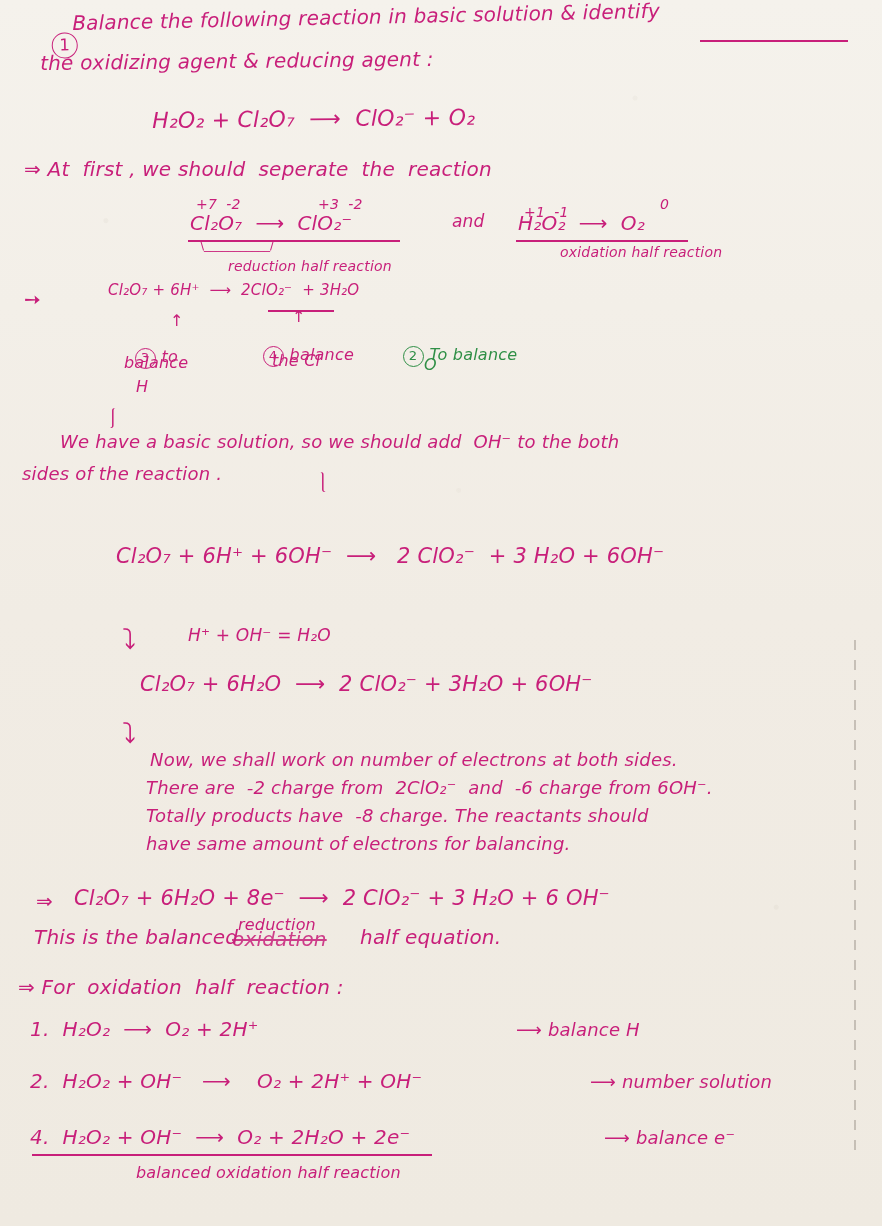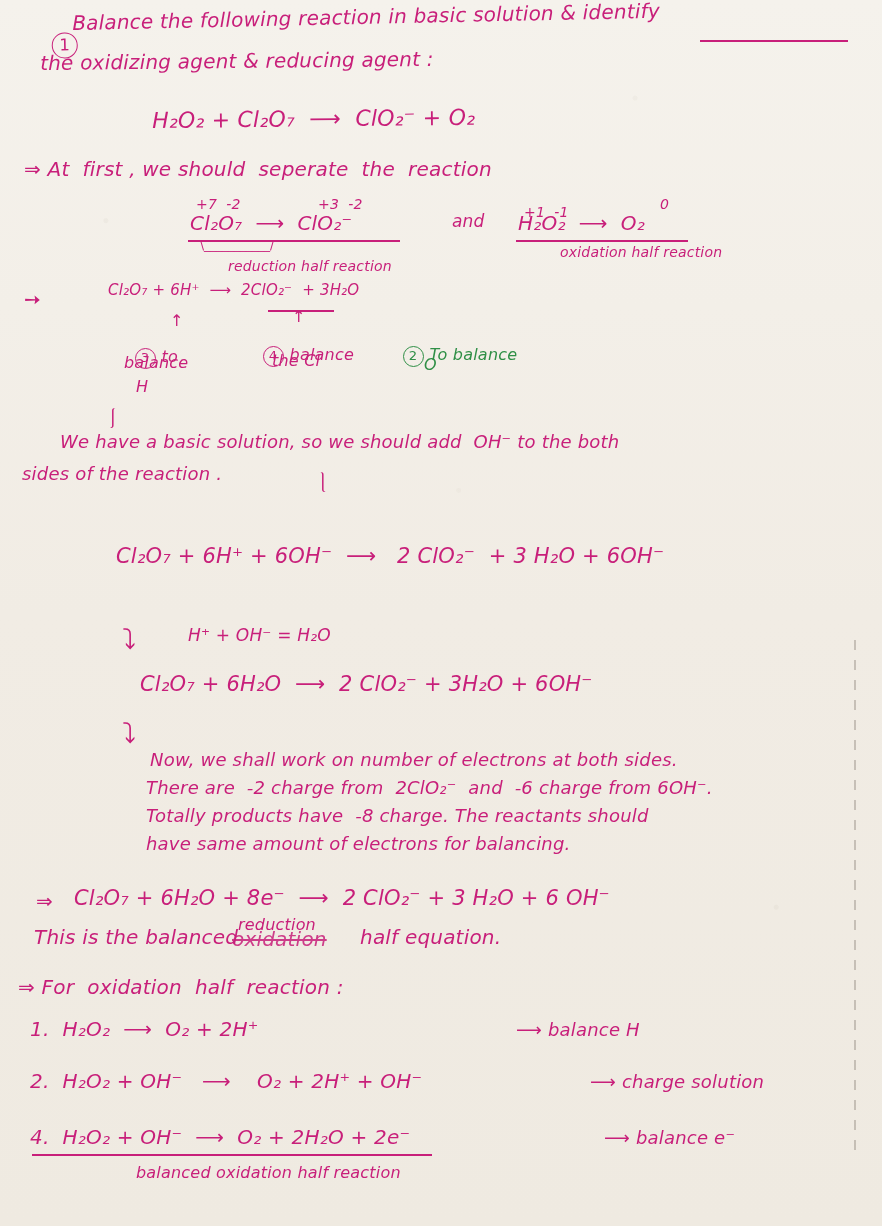--- a/index.html
+++ b/index.html
@@ -133,18 +133,18 @@
 <div class="ink sz16" style="left:238px;top:916px;">reduction</div>
 <div class="ink sz20" style="left:232px;top:928px;text-decoration:line-through;opacity:.85;">oxidation</div>
 <div class="ink sz20" style="left:360px;top:926px;">half equation.</div>
 
 <div class="ink sz20" style="left:18px;top:976px;">⇒ For  oxidation  half  reaction :</div>
 
 <div class="ink sz20" style="left:30px;top:1018px;">1.  H₂O₂  ⟶  O₂ + 2H⁺</div>
 <div class="ink sz18" style="left:516px;top:1020px;">⟶ balance H</div>
 
 <div class="ink sz20" style="left:30px;top:1070px;">2.  H₂O₂ + OH⁻   ⟶    O₂ + 2H⁺ + OH⁻</div>
-<div class="ink sz18" style="left:590px;top:1072px;">⟶ charge solution</div>
+<div class="ink sz18" style="left:590px;top:1072px;">⟶ number solution</div>
 
 <div class="ink sz20" style="left:30px;top:1126px;">4.  H₂O₂ + OH⁻  ⟶  O₂ + 2H₂O + 2e⁻</div>
 <div class="strike" style="left:32px;top:1154px;width:400px;height:1.6px;"></div>
 <div class="ink sz18" style="left:604px;top:1128px;">⟶ balance e⁻</div>
 <div class="ink sz16" style="left:136px;top:1164px;">balanced oxidation half reaction</div>
 
 </body></html>

